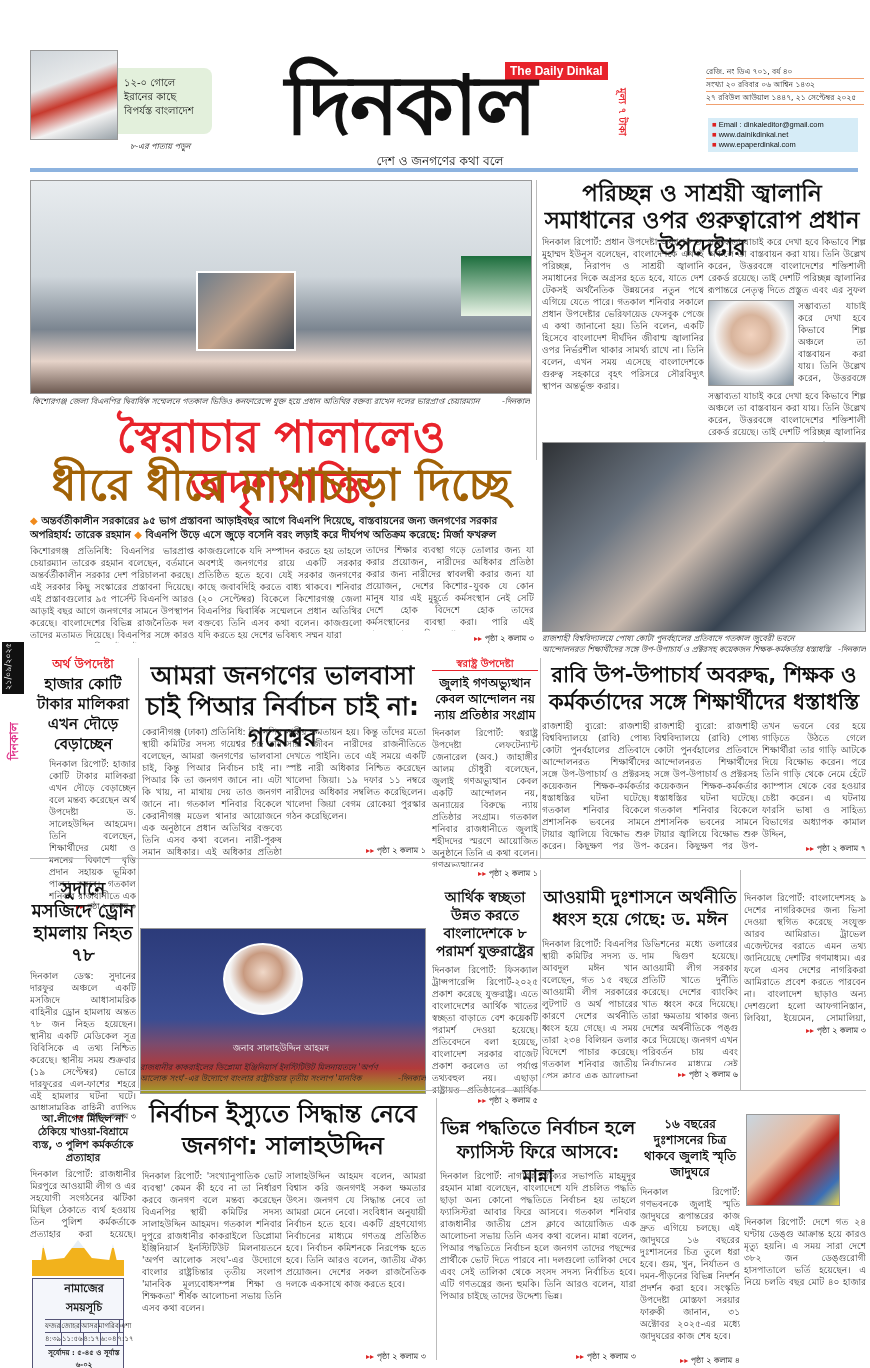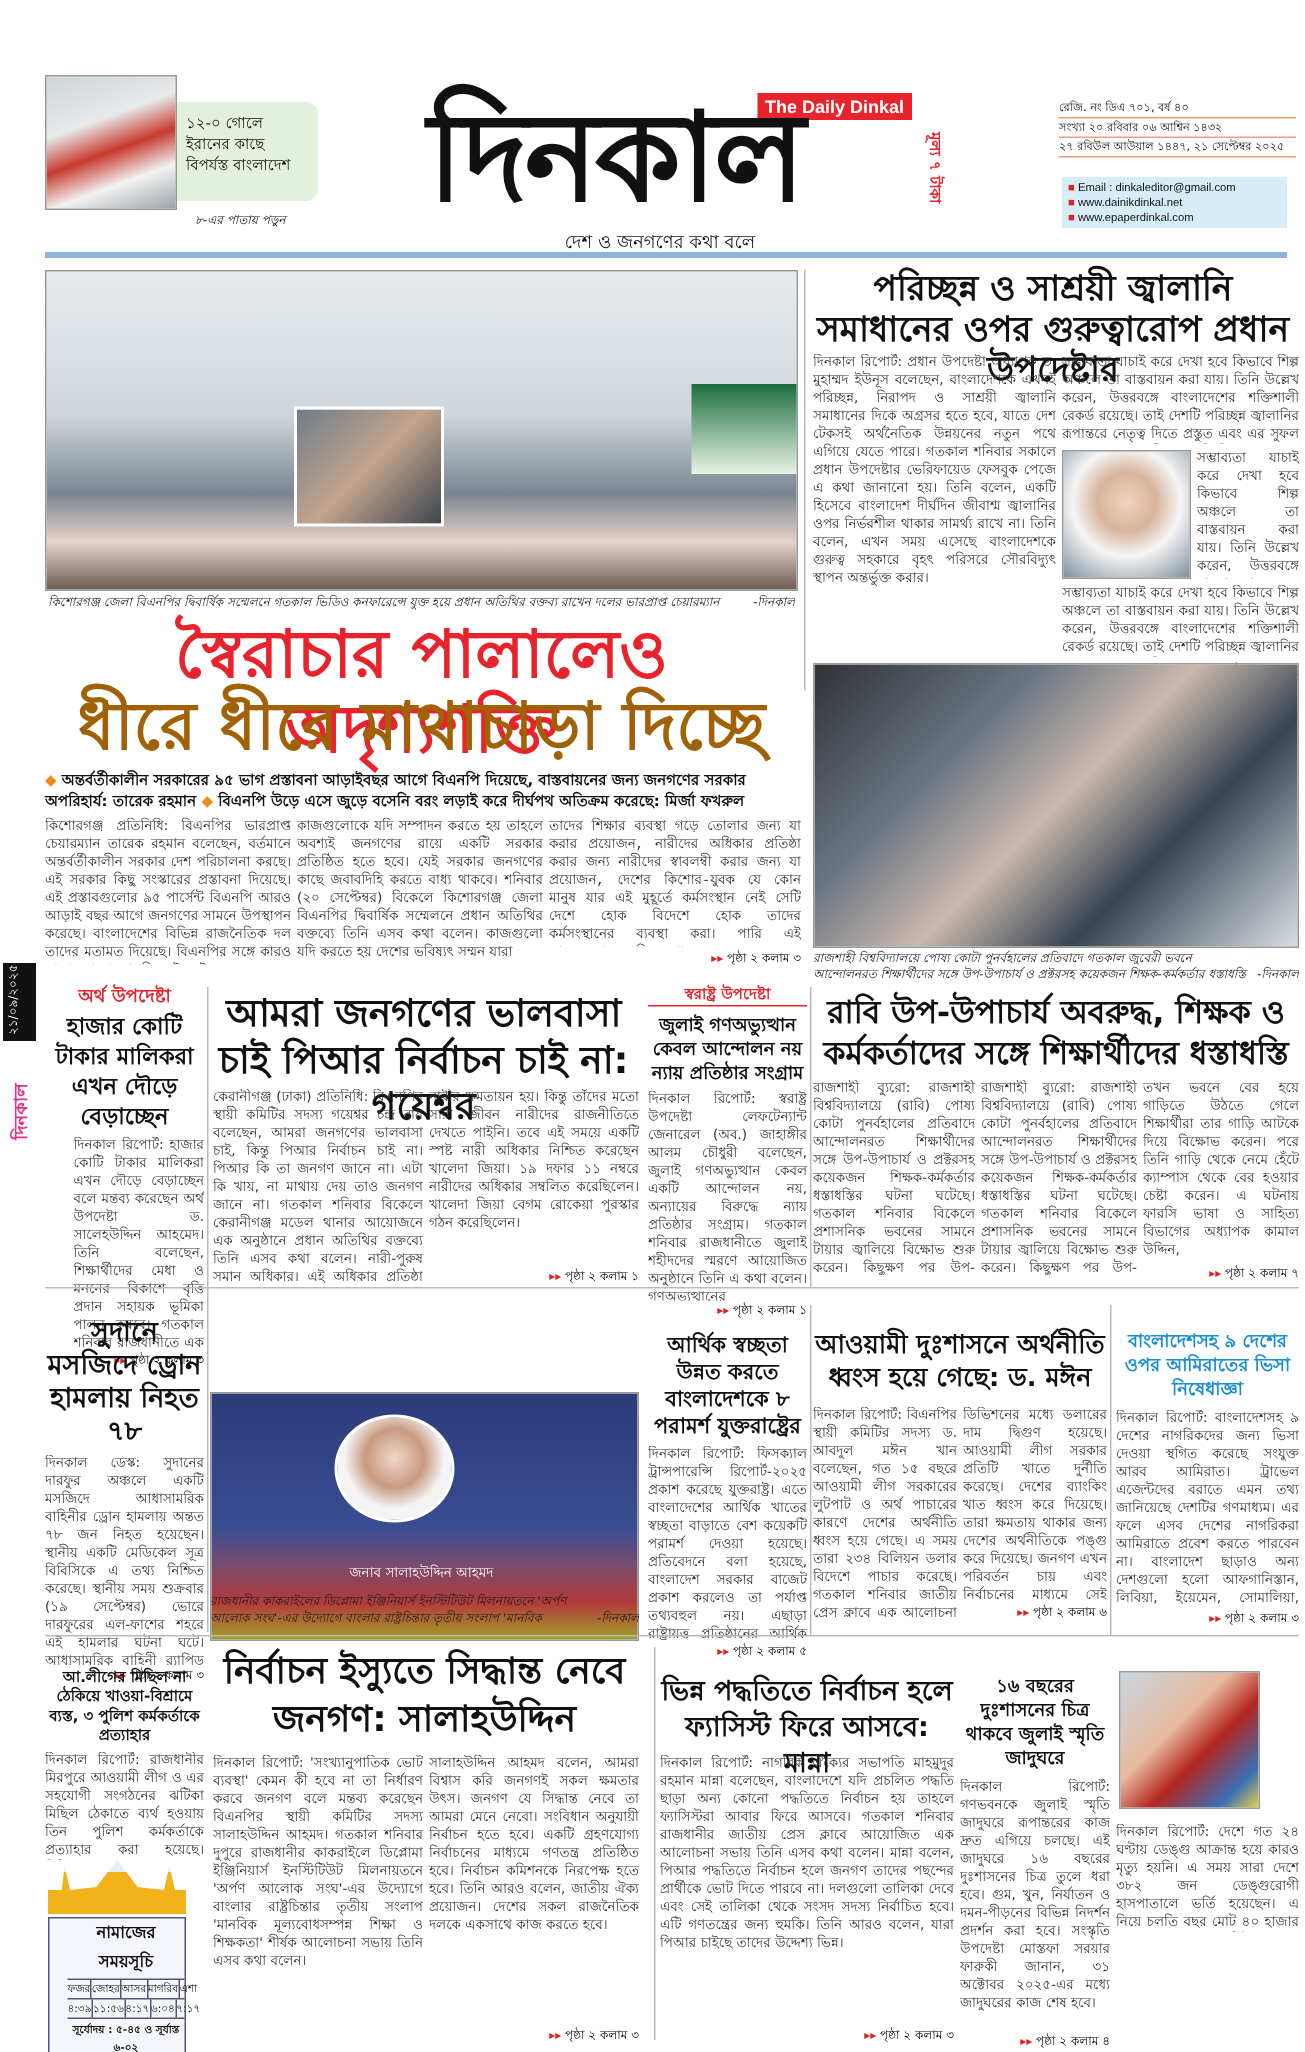--- a/index.html
+++ b/index.html
@@ -133,21 +133,20 @@
 </div>
 <div class="abs rule" style="left:540px;top:870px;width:1px;height:220px;"></div>
 
 <div class="abs hl" style="left:542px;top:886px;width:196px;font-size:17px;line-height:22px;">আওয়ামী দুঃশাসনে অর্থনীতি ধ্বংস হয়ে গেছে: ড. মঈন</div>
 <div class="abs body-text" style="left:542px;top:938px;width:96px;height:140px;"><span>দিনকাল রিপোর্ট: বিএনপির স্থায়ী কমিটির সদস্য ড. আবদুল মঈন খান বলেছেন, গত ১৫ বছরে আওয়ামী লীগ সরকারের লুটপাট ও অর্থ পাচারের কারণে দেশের অর্থনীতি ধ্বংস হয়ে গেছে। এ সময় তারা ২৩৪ বিলিয়ন ডলার বিদেশে পাচার করেছে। গতকাল শনিবার জাতীয় প্রেস ক্লাবে এক আলোচনা সভায় প্রধান অতিথির বক্তব্যে তিনি এসব কথা বলেন। তিনি আরও বলেন, গণতন্ত্র ফিরিয়ে আনতে হলে একটি অবাধ, সুষ্ঠু নির্বাচন প্রয়োজন।</span></div>
 <div class="abs body-text" style="left:642px;top:938px;width:96px;height:128px;"><span>ডিভিশনের মধ্যে ডলারের দাম দ্বিগুণ হয়েছে। আওয়ামী লীগ সরকার প্রতিটি খাতে দুর্নীতি করেছে। দেশের ব্যাংকিং খাত ধ্বংস করে দিয়েছে। তারা ক্ষমতায় থাকার জন্য দেশের অর্থনীতিকে পঙ্গু করে দিয়েছে। জনগণ এখন পরিবর্তন চায় এবং নির্বাচনের মাধ্যমে সেই পরিবর্তন আসবে। দুর্নীতির মহোৎসব শুরু হয়েছিল।</span></div>
 <div class="abs more" style="left:660px;top:1068px;width:78px;"><span class="arr">▸▸</span> <span>পৃষ্ঠা ২ কলাম ৬</span></div>
 <div class="abs rule" style="left:740px;top:870px;width:1px;height:220px;"></div>
 
 <div class="abs" style="left:744px;top:886px;width:122px;">
-  <div class="hl" style="font-size:12px;line-height:16px;color:#1a8fd6;">বাংলাদেশসহ ৯ দেশের ওপর আমিরাতের ভিসা নিষেধাজ্ঞা</div>
   <div class="body-text" style="height:132px;margin-top:6px;"><span>দিনকাল রিপোর্ট: বাংলাদেশসহ ৯ দেশের নাগরিকদের জন্য ভিসা দেওয়া স্থগিত করেছে সংযুক্ত আরব আমিরাত। ট্রাভেল এজেন্টদের বরাতে এমন তথ্য জানিয়েছে দেশটির গণমাধ্যম। এর ফলে এসব দেশের নাগরিকরা আমিরাতে প্রবেশ করতে পারবেন না। বাংলাদেশ ছাড়াও অন্য দেশগুলো হলো আফগানিস্তান, লিবিয়া, ইয়েমেন, সোমালিয়া, ক্যামেরুন, সুদান, লেবানন ও উগান্ডা। এই সিদ্ধান্তের বিষয়ে সংযুক্ত আরব আমিরাত সরকার আনুষ্ঠানিকভাবে কিছু জানায়নি।</span></div>
   <div class="more"><span class="arr">▸▸</span> <span>পৃষ্ঠা ২ কলাম ৩</span></div>
 </div>
 
 <div class="abs rule" style="left:30px;top:1090px;width:836px;height:1px;"></div>
 
 <div class="abs" style="left:30px;top:1112px;width:106px;">
   <div class="hl" style="font-size:10px;line-height:13px;">আ.লীগের মিছিল না ঠেকিয়ে খাওয়া-বিশ্রামে ব্যস্ত, ৩ পুলিশ কর্মকর্তাকে প্রত্যাহার</div>
   <div class="body-text" style="height:72px;margin-top:4px;"><span>দিনকাল রিপোর্ট: রাজধানীর মিরপুরে আওয়ামী লীগ ও এর সহযোগী সংগঠনের ঝটিকা মিছিল ঠেকাতে ব্যর্থ হওয়ায় তিন পুলিশ কর্মকর্তাকে প্রত্যাহার করা হয়েছে। মিছিলের সময় তারা খাওয়া ও বিশ্রামে ব্যস্ত ছিলেন বলে অভিযোগ।</span></div>
 </div>

